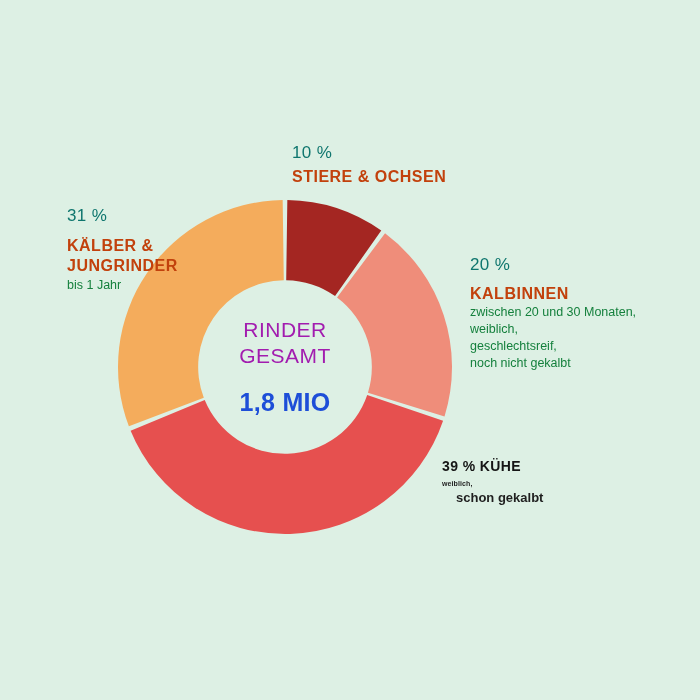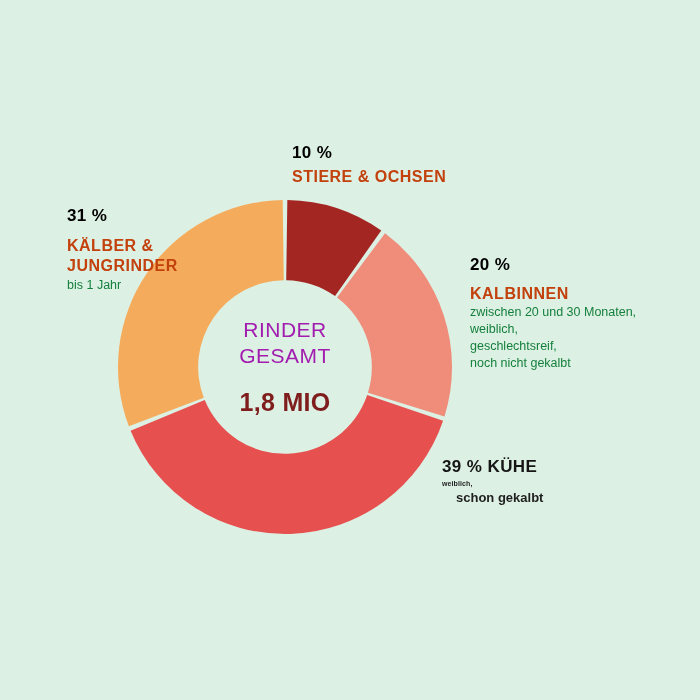--- a/index.html
+++ b/index.html
@@ -57,34 +57,34 @@
     font-weight: 400;
     color: #a21caf;
     text-align: center;
   }
   .center-total {
     font-size: 25px;
     font-weight: 700;
     letter-spacing: 0.3px;
     line-height: 30px;
     margin-top: 18px;
-    color: #7f1d1d;
+    color: #1d4ed8;
     text-align: center;
   }
 
   
   .callout {
     position: absolute;
   }
   .pct {
     font-size: 17px;
-    font-weight: 700;
+    font-weight: 400;
     letter-spacing: 0.4px;
     line-height: 22px;
-    color: #000000;
+    color: #0f766e;
     white-space: nowrap;
   }
   .cat {
     font-size: 16px;
     font-weight: 700;
     letter-spacing: 0.5px;
     line-height: 20px;
     color: #c2410c;
     white-space: nowrap;
   }
@@ -117,21 +117,21 @@
     top: 254px;
   }
   #label-kalbinnen .pct { margin-bottom: 8px; }
 
   
   #label-kuehe {
     left: 442px;
     top: 456px;
   }
   #label-kuehe .pct-inline {
-    font-size: 17px;
+    font-size: 14px;
     font-weight: 700;
     letter-spacing: 0.4px;
     line-height: 21px;
     color: #151515;
     white-space: nowrap;
   }
   #label-kuehe .tiny {
     font-size: 7px;
     font-weight: 700;
     line-height: 10px;

